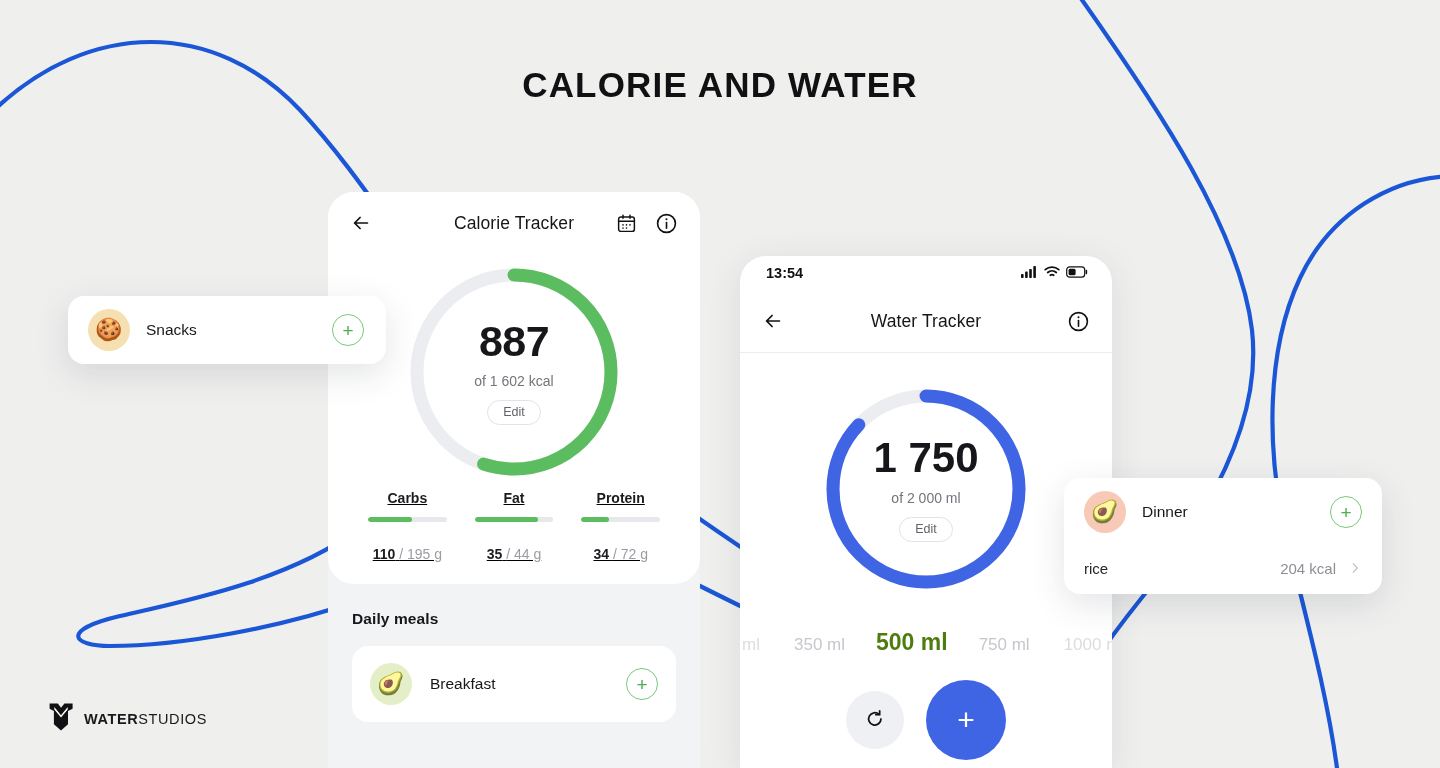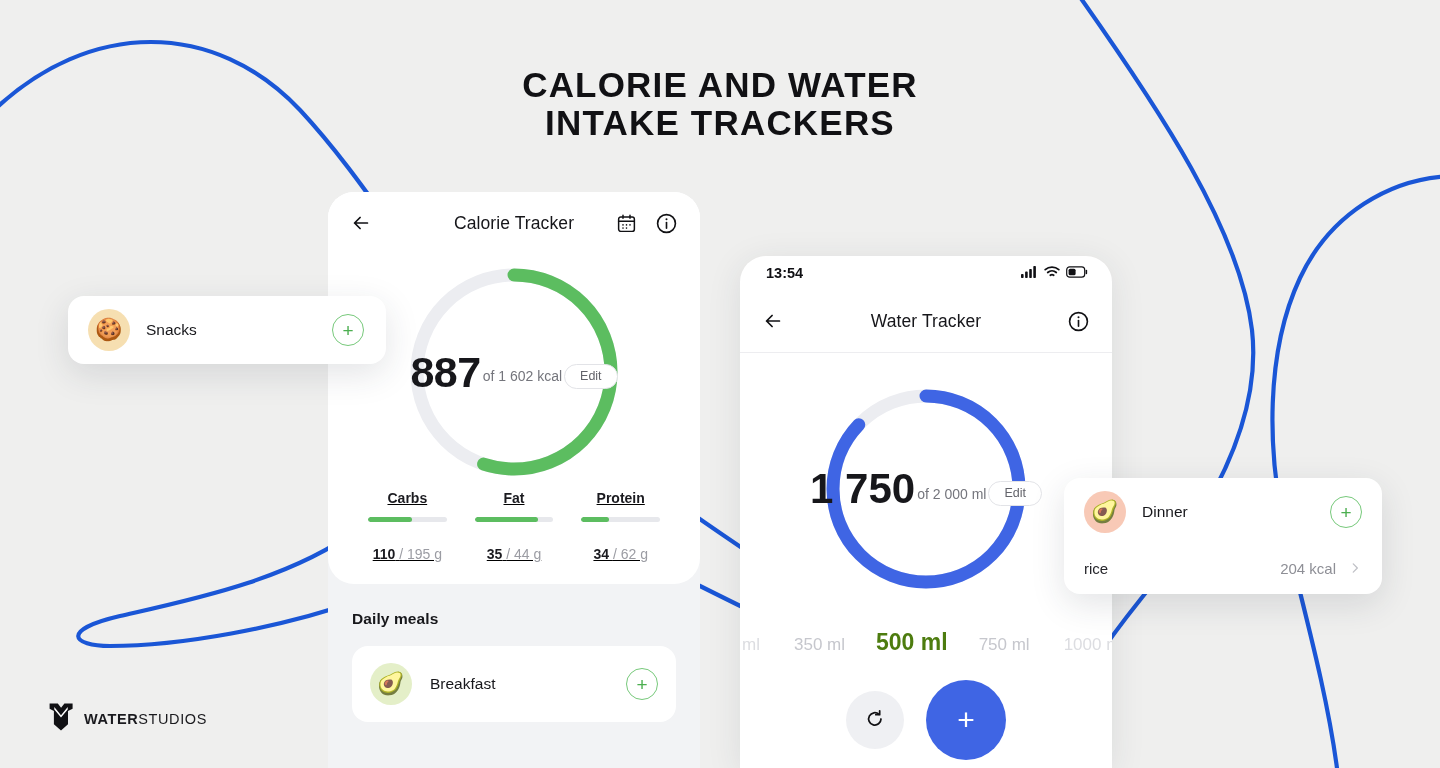--- a/index.html
+++ b/index.html
@@ -61,21 +61,21 @@
   .bar-right { margin-left: auto; display: flex; align-items: center; gap: 18px; z-index: 2; }
 
   
   .cal-white {
     background: #fff; border-radius: 0 0 26px 26px;
     padding-bottom: 22px;
   }
   .ring-wrap { position: relative; width: 372px; height: 236px; display: flex; align-items: center; justify-content: center; }
   .ring-center {
     position: absolute; left: 0; right: 0; top: 0; bottom: 0;
-    display: flex; flex-direction: row; align-items: center; justify-content: center;
+    display: flex; flex-direction: column; align-items: center; justify-content: center;
     gap: 2px;
   }
   .ring-big { font-size: 43px; font-weight: 700; color: #17171b; letter-spacing: -.5px; line-height: 1; }
   .ring-sub { font-size: 14px; color: #74757c; margin-top: 8px; }
   .edit-chip {
     margin-top: 9px;
     border: 1px solid #e2e3e7; border-radius: 13px;
     padding: 4px 15px 5px; font-size: 12.5px; color: #62636a; background: #fff;
   }
 
@@ -164,21 +164,20 @@
 
   <svg id="bg-curves" viewBox="0 0 1440 768" fill="none">
     <path d="M -8 112 C 90 18 215 20 300 110 C 380 196 430 300 520 380 C 600 452 700 520 760 560 C 820 600 860 620 880 626" stroke="#1A56D6" stroke-width="4.2" fill="none" stroke-linecap="round"></path>
     <path d="M 360 528 C 290 580 190 600 120 616 C 60 630 72 646 110 646 C 180 646 280 628 360 600 C 470 562 600 536 700 586 C 740 606 760 616 770 620" stroke="#1A56D6" stroke-width="4.2" fill="none" stroke-linecap="round"></path>
     <path d="M 1075 -10 C 1160 110 1240 230 1252 330 C 1262 418 1212 512 1140 600 C 1100 650 1075 690 1060 720" stroke="#1A56D6" stroke-width="4.2" fill="none" stroke-linecap="round"></path>
     <path d="M 1452 176 C 1390 178 1330 214 1300 278 C 1268 346 1262 450 1292 560 C 1312 640 1330 710 1338 776" stroke="#1A56D6" stroke-width="4.2" fill="none" stroke-linecap="round"></path>
   </svg>
 
   <h1 class="headline">
     <span>CALORIE AND WATER</span>
-    <span class="l2">INTAKE TRACKERS</span>
   </h1>
 
   <div class="phone" id="phone-calorie">
 
     <div class="cal-white">
 
       <div class="app-bar">
         <span class="bar-icon">
           <svg width="22" height="22" viewBox="0 0 24 24" fill="none" stroke="#111114" stroke-width="1.9" stroke-linecap="round" stroke-linejoin="round">
             <path d="M19 12H5M11 18l-6-6 6-6"></path>
@@ -240,21 +239,21 @@
             <span>/ 44 g</span>
           </div>
         </div>
         <div class="macro">
           <div class="macro-name">Protein</div>
           <div class="macro-track">
             <div class="macro-fill" style="width: 35%;"></div>
           </div>
           <div class="macro-val">
             <b>34</b>
-            <span>/ 62 g</span>
+            <span>/ 72 g</span>
           </div>
         </div>
       </div>
     </div>
 
     <div class="cal-gray">
       <div class="section-title">Daily meals</div>
       <div class="meal-card">
         <span class="food-emoji" style="background: rgb(228, 239, 200);">🥑</span>
         <span class="meal-name">Breakfast</span>

